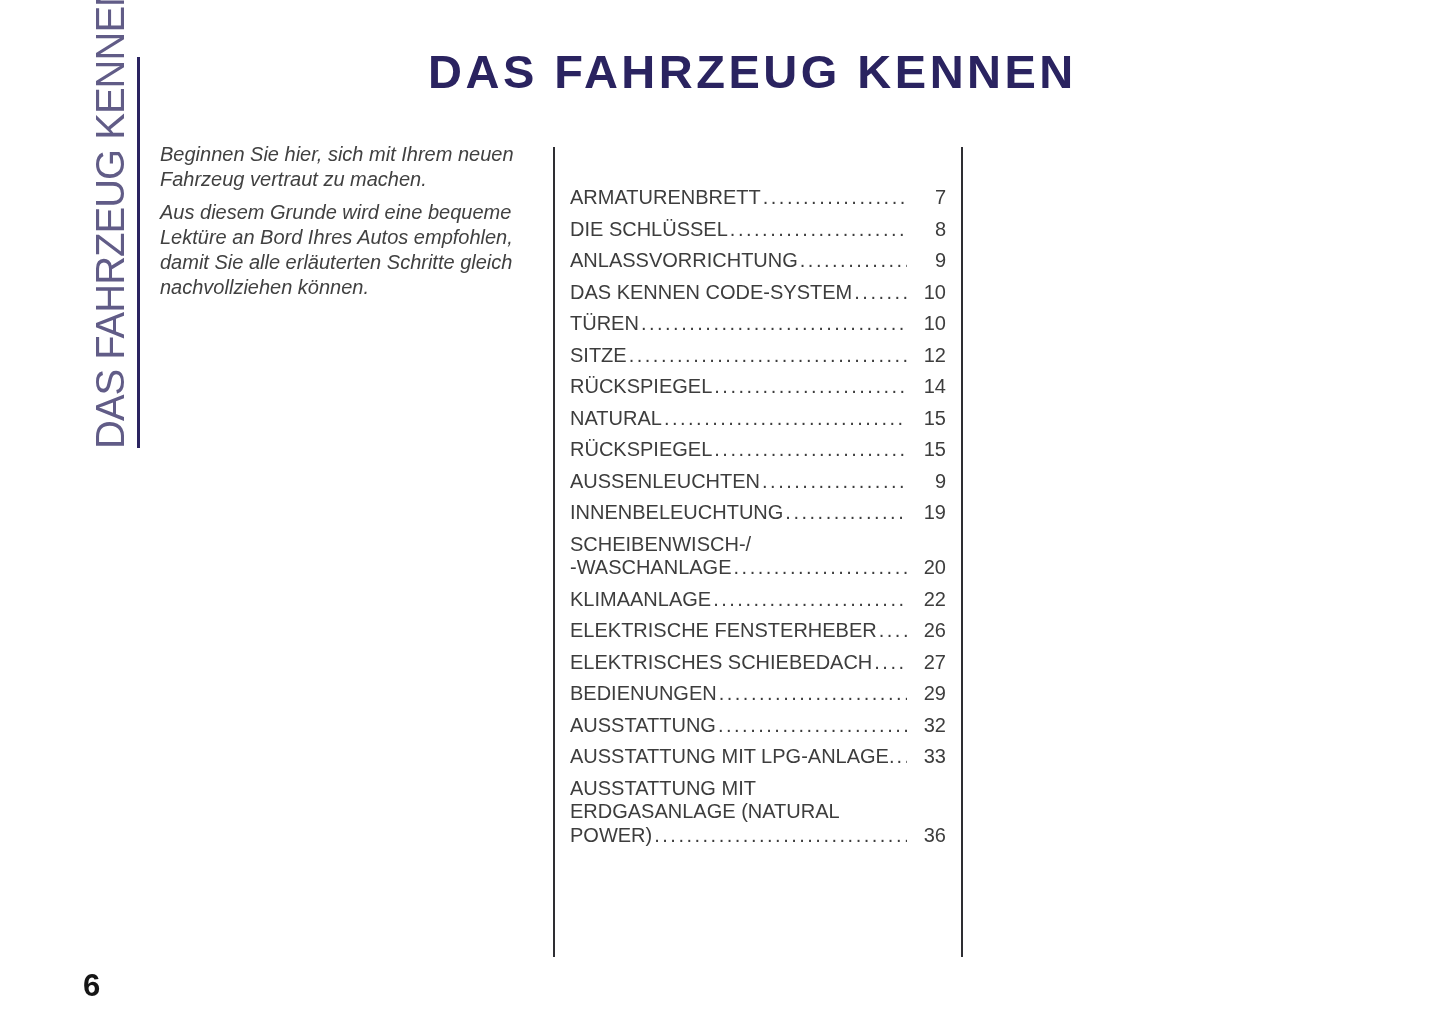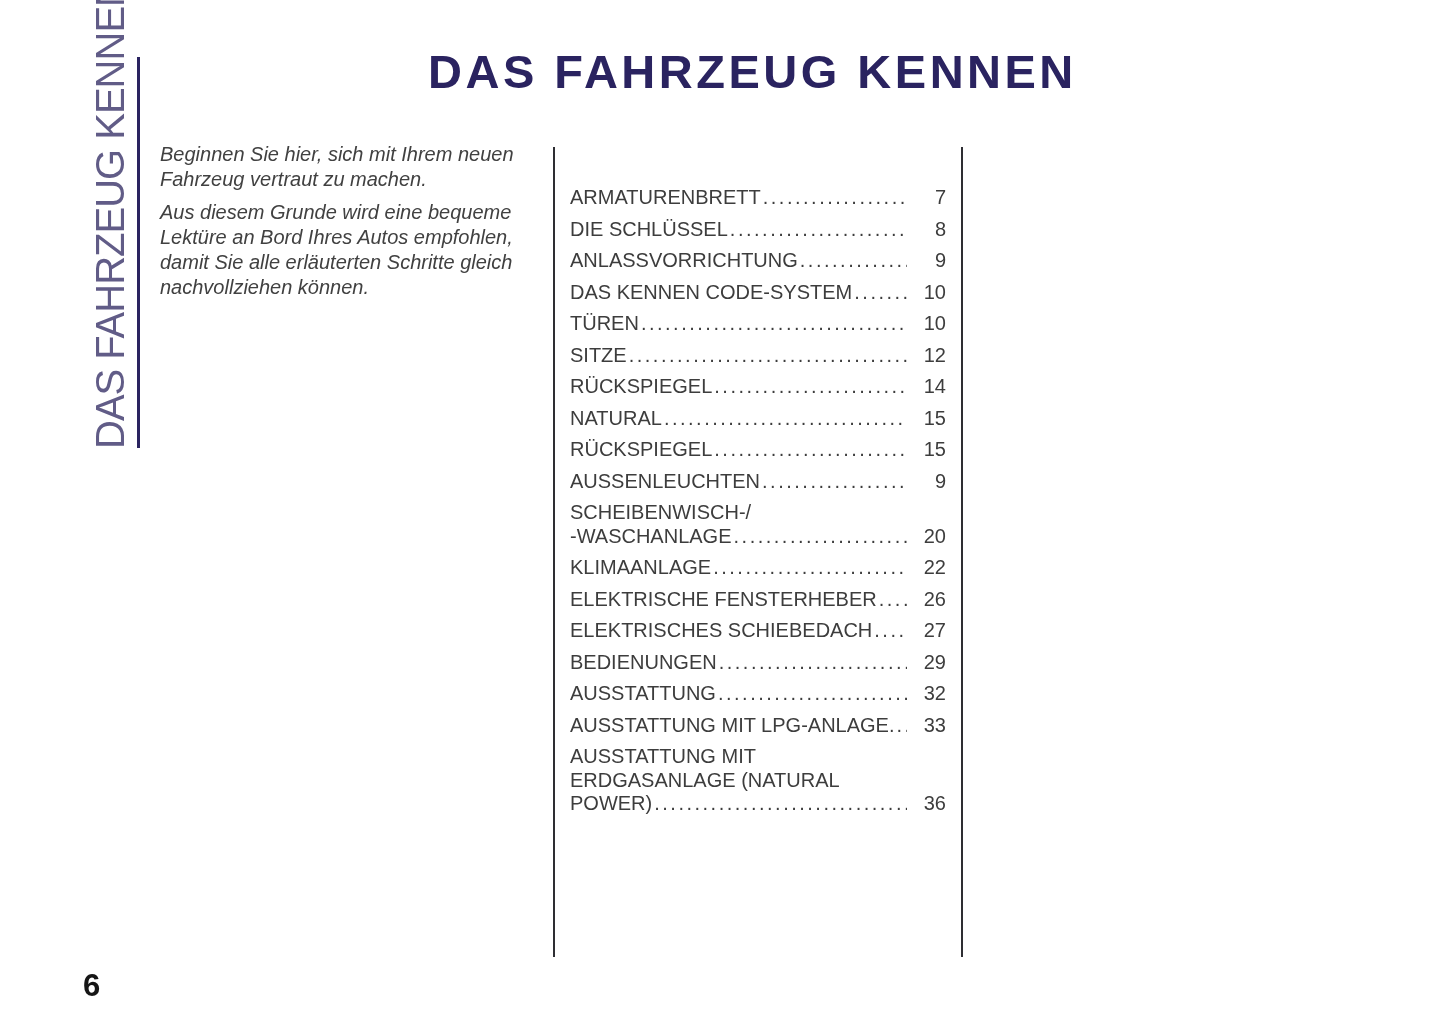--- a/index.html
+++ b/index.html
@@ -193,20 +193,27 @@
         </div>
       </div>
       <div class="toc-entry">
         <div class="toc-row">
           <span class="toc-label">AUSSENLEUCHTEN</span>
           <span class="toc-dots"></span>
           <span class="toc-page">9</span>
         </div>
       </div>
       <div class="toc-entry">
+        <div class="toc-row">
+          <span class="toc-label">INNENBELEUCHTUNG</span>
+          <span class="toc-dots"></span>
+          <span class="toc-page">19</span>
+        </div>
+      </div>
+      <div class="toc-entry">
         <div class="toc-line">SCHEIBENWISCH-/</div>
         <div class="toc-row">
           <span class="toc-label">-WASCHANLAGE</span>
           <span class="toc-dots"></span>
           <span class="toc-page">20</span>
         </div>
       </div>
       <div class="toc-entry">
         <div class="toc-row">
           <span class="toc-label">KLIMAANLAGE</span>

